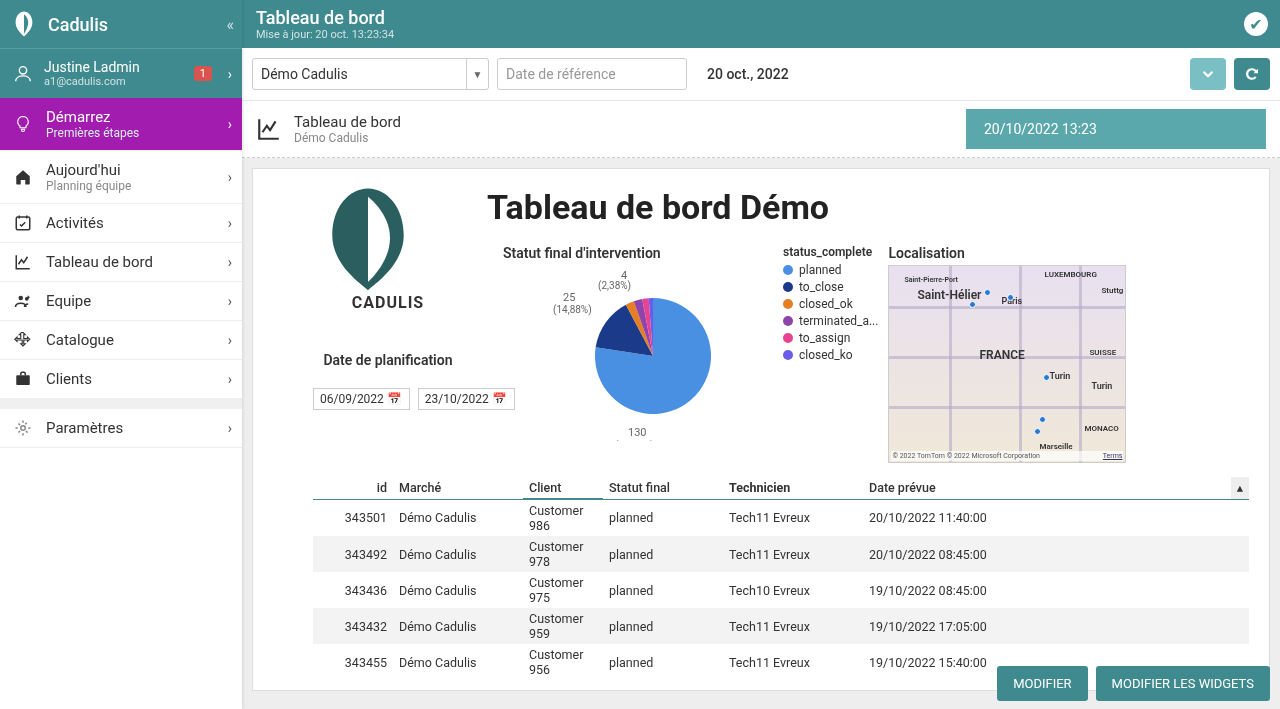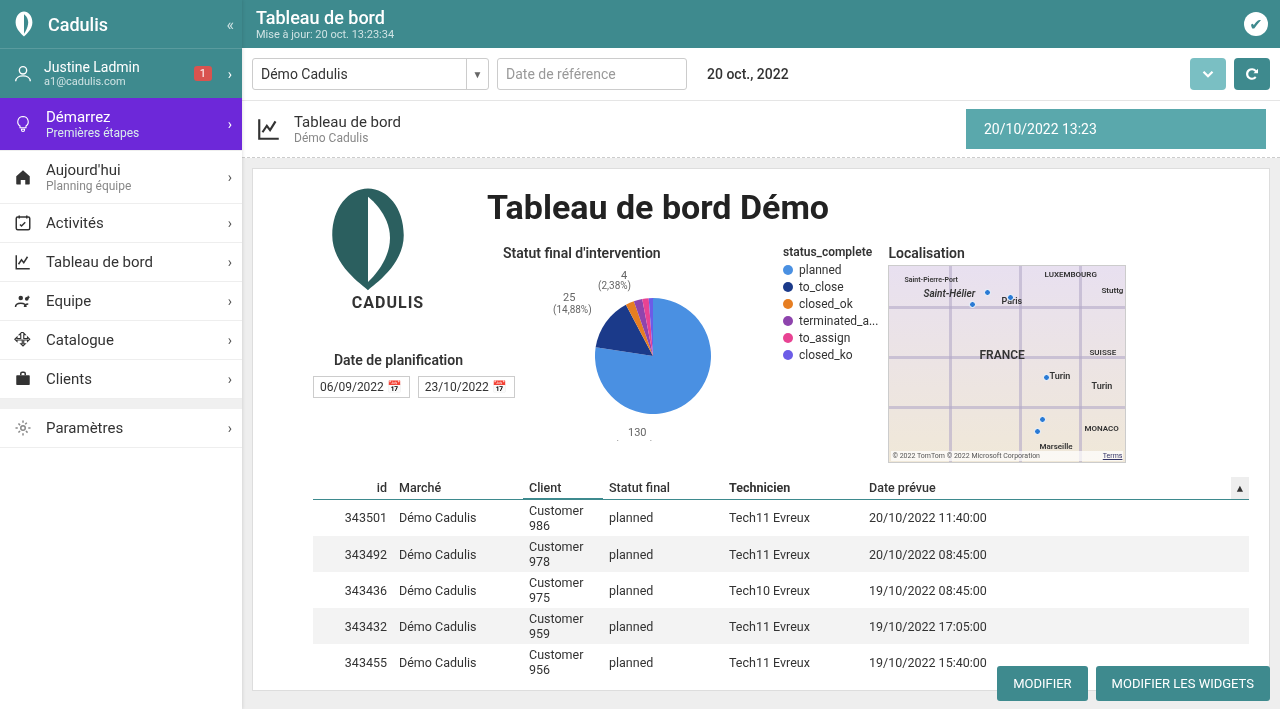--- a/index.html
+++ b/index.html
@@ -13,21 +13,21 @@
 .collapse-icon { position: absolute; right: 8px; color: #cfe3e4; font-size: 16px; }
 
 .user-row { background: #3e8a8e; color: #fff; padding: 10px 12px; display: flex; align-items: center; position: relative; border-top: 1px solid rgba(255,255,255,0.15); }
 .user-row .uicon { width: 22px; height: 22px; margin-right: 10px; }
 .user-row .uname { font-size: 14px; }
 .user-row .uemail { font-size: 11px; color: #cfe3e4; }
 .user-row .badge { position: absolute; right: 30px; background: #d9534f; color: #fff; font-size: 11px; padding: 1px 6px; border-radius: 3px; }
 .user-row .chev { position: absolute; right: 10px; color: #fff; }
 
 .nav-item { display: flex; align-items: center; padding: 10px 12px; position: relative; border-bottom: 1px solid #eee; cursor: pointer; }
-.nav-item.active { background: #6d28d9; color: #fff; }
+.nav-item.active { background: #a21caf; color: #fff; }
 .nav-item.active .sub { color: #d9ecec; }
 .nav-item .nicon { width: 22px; margin-right: 12px; display:flex; align-items:center; justify-content:center; }
 .nav-item .nlabel { font-size: 15px; }
 .nav-item .sub { font-size: 12px; color: #888; }
 .nav-item .chev { position: absolute; right: 10px; color: #555; }
 .nav-item.active .chev { color: #fff; }
 .nav-sep { height: 10px; background: #f0f0f0; }
 
 
 .main { position: absolute; left: 242px; top: 0; right: 0; bottom: 0; display: flex; flex-direction: column; }
@@ -55,21 +55,21 @@
 .panel { background:#fff; border:1px solid #ddd; padding: 10px 20px 10px 60px; }
 
 .dash-title { font-size: 34px; font-weight: 700; color:#222; text-align:left; margin-left: 170px; margin-top: 4px; }
 
 .row1 { display:flex; align-items:flex-start; gap: 20px; margin-top: 4px; }
 .logo-block { width: 150px; text-align:center; }
 .logo-block svg { width: 110px; height: 110px; }
 .logo-block .cadtext { font-size: 16px; font-weight:700; color:#333; letter-spacing:1px; }
 
 .datefilter { margin-top: 40px; }
-.datefilter .dftitle { font-weight:600; font-size: 14px; margin-bottom: 8px; text-align: right; }
+.datefilter .dftitle { font-weight:600; font-size: 14px; margin-bottom: 20px; }
 .datefilter .dfrow { display:flex; gap: 8px; }
 .datefilter .dfbox { border:1px solid #ccc; padding: 3px 6px; font-size:12px; display:flex; align-items:center; gap:4px; }
 
 .piewrap { margin-left: 20px; }
 .piewrap .ptitle { font-weight:600; font-size:14px; }
 .piecv { position: relative; width: 280px; height: 180px; }
 
 .legend { font-size: 12px; margin-left: -10px; }
 .legend .lhdr { font-weight:600; margin-bottom:4px; }
 .legend .lrow { display:flex; align-items:center; gap:6px; margin-bottom:3px; }
@@ -351,21 +351,21 @@
                 <div class="city" style="left:90px;top:82px;font-size:12px;">FRANCE</div>
                 <div class="city" style="left:112px;top:30px;">Paris</div>
                 <div class="city" style="left:155px;top:4px;font-size:8px;">LUXEMBOURG</div>
                 <div class="city" style="left:200px;top:82px;font-size:8px;">SUISSE</div>
                 <div class="city" style="left:202px;top:115px;">Turin</div>
                 <div class="city" style="left:195px;top:158px;font-size:8px;">MONACO</div>
                 <div class="city" style="left:150px;top:176px;font-size:8px;">Marseille</div>
                 <div class="city" style="left:160px;top:105px;">Turin</div>
                 <div class="city" style="left:212px;top:20px;font-size:8px;">Stuttg</div>
                 <div class="city" style="left:15px;top:10px;font-size:7px;">Saint-Pierre-Port</div>
-                <div class="city" style="left:34px;top:22px;font-size:10px;font-style:italic;">Saint-Hélier</div>
+                <div class="city" style="left:28px;top:22px;font-size:12px;">Saint-Hélier</div>
                 <div class="pin" style="left:118px;top:28px;"></div>
                 <div class="pin" style="left:95px;top:23px;"></div>
                 <div class="pin" style="left:80px;top:35px;"></div>
                 <div class="pin" style="left:154px;top:108px;"></div>
                 <div class="pin" style="left:150px;top:150px;"></div>
                 <div class="pin" style="left:145px;top:162px;"></div>
                 <div class="attr">
                     <span>© 2022 TomTom © 2022 Microsoft Corporation</span>
                     <span style="text-decoration:underline;color:#336;">Terms</span>
                   </div>

